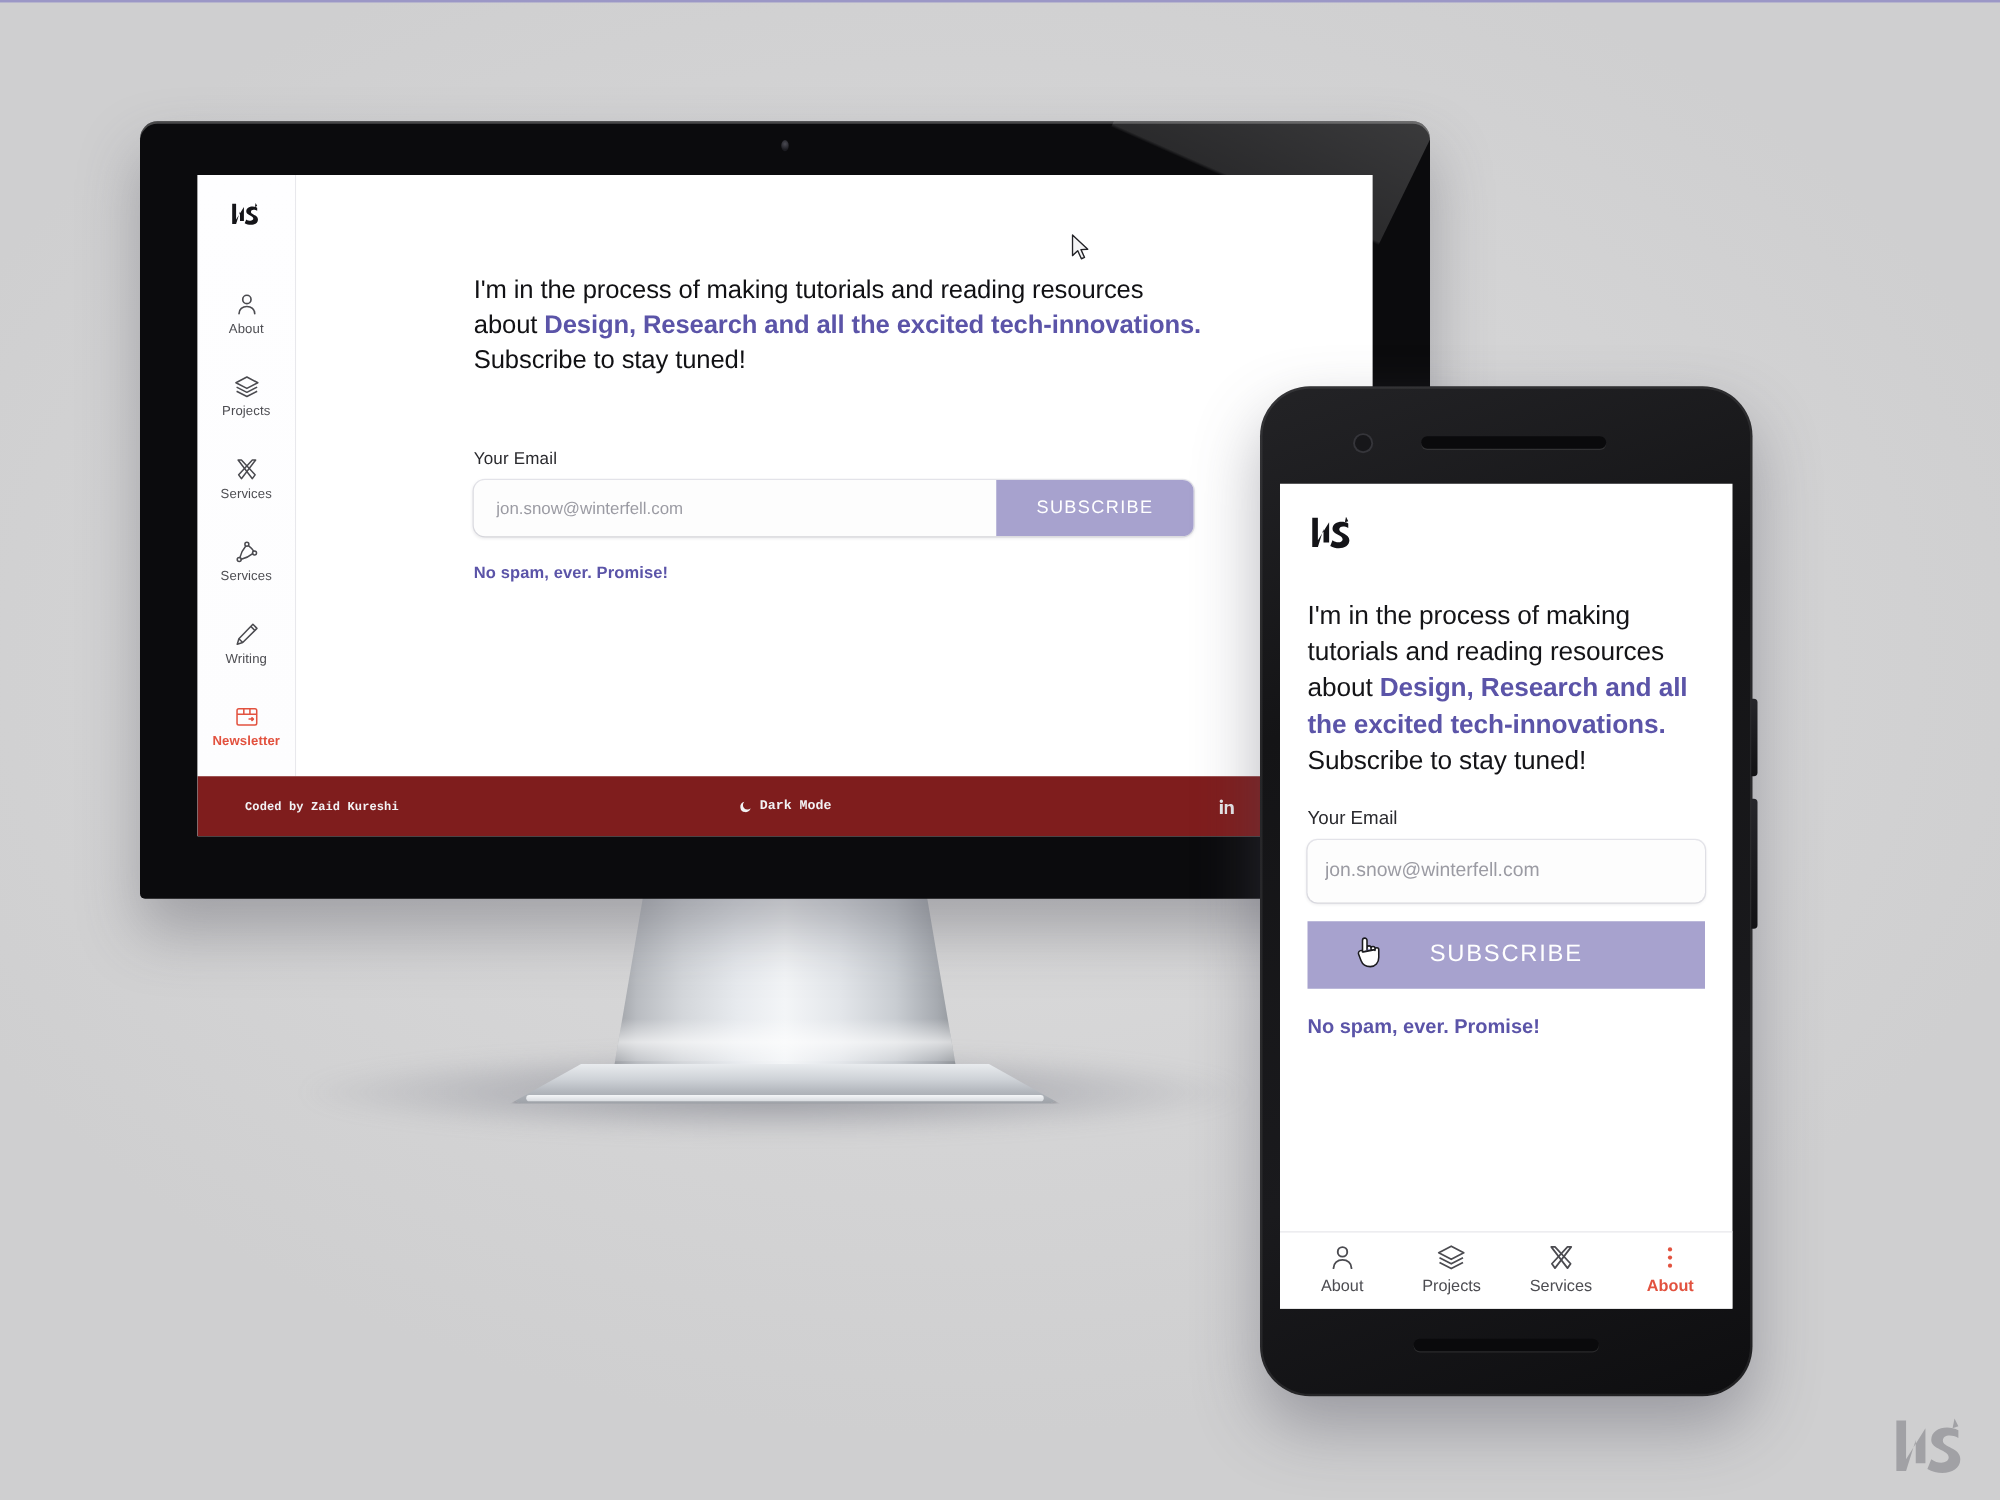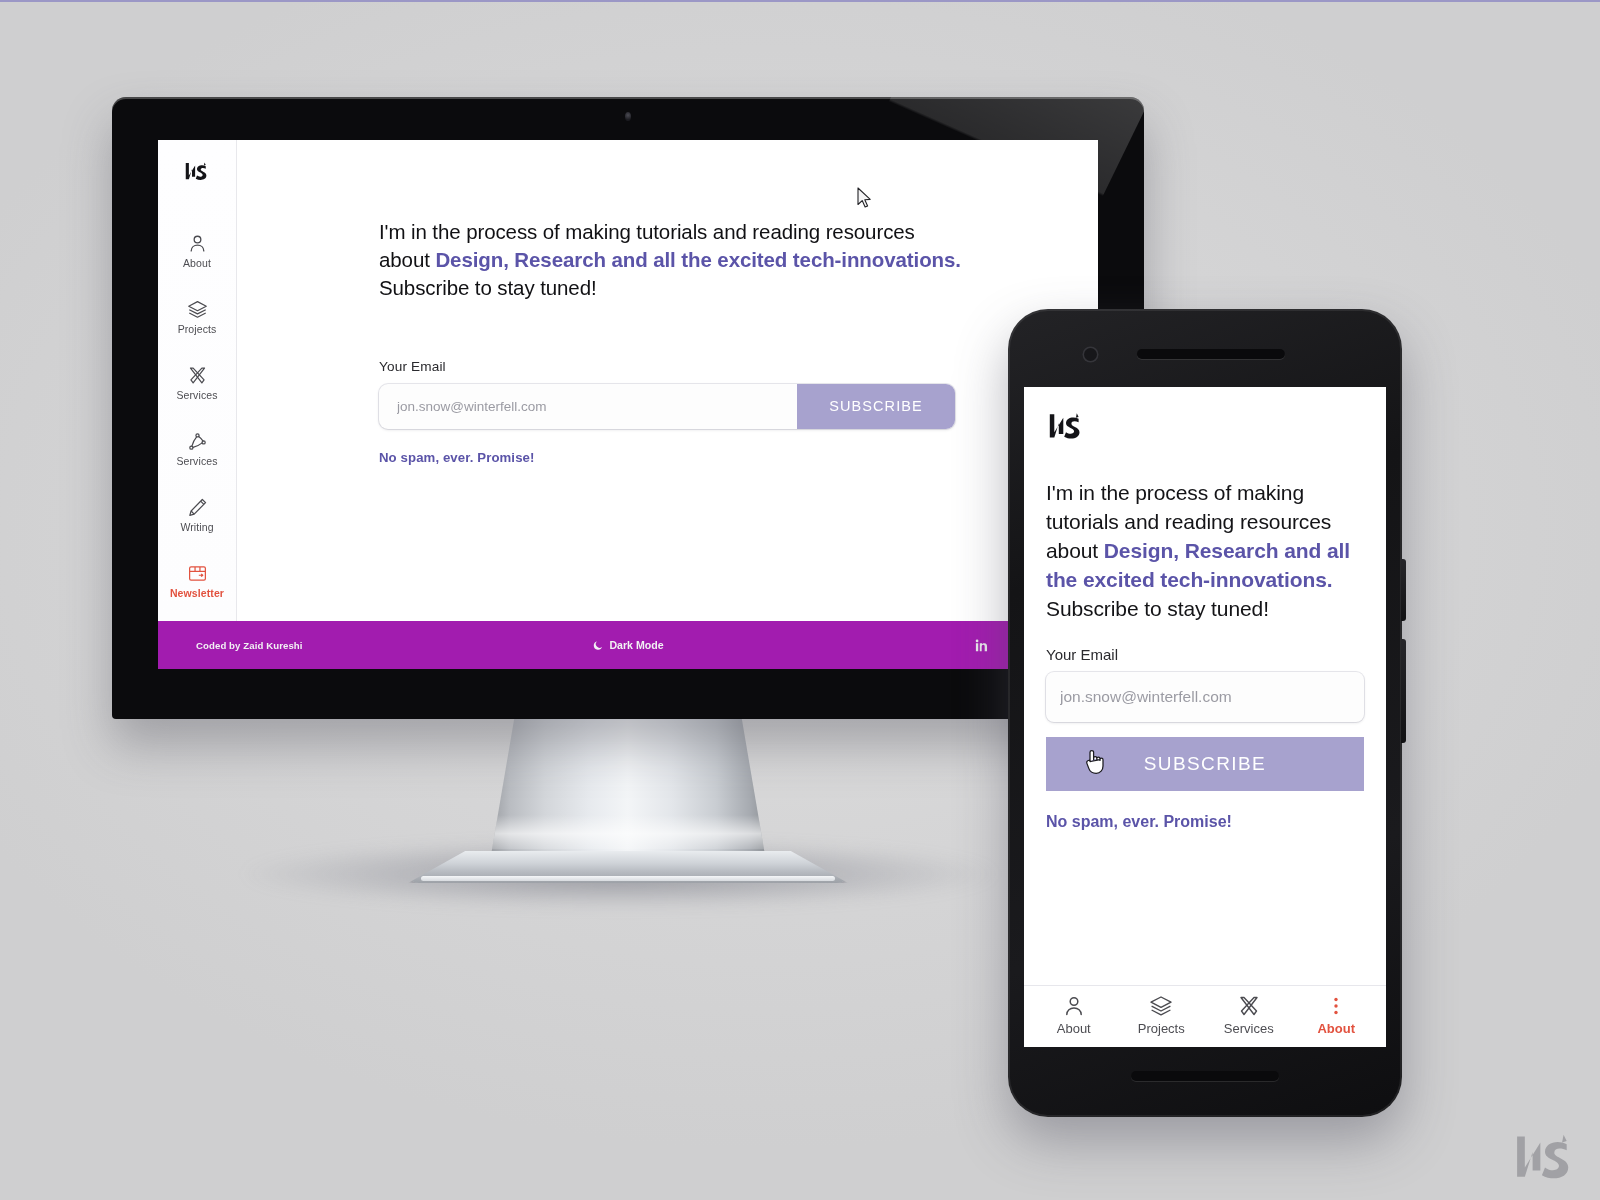--- a/index.html
+++ b/index.html
@@ -166,27 +166,28 @@
     margin-top: 21px;
     font-size: 13.2px;
     color: #5b54a8;
     font-weight: 600;
     letter-spacing: .1px;
   }
 
   
   .footer {
     height: 48px;
-    background: #a21caf;
+    background: #7f1d1d;
     color: #f2f2f4;
     display: flex;
     align-items: center;
     padding: 0 36px 0 38px;
     flex-shrink: 0;
     position: relative;
+    font-family: Liberation Mono, monospace;
   }
   .footer .credit { font-size: 9.6px; font-weight: 700; letter-spacing: .1px; }
   .footer .dark-toggle {
     position: absolute;
     left: 50%;
     transform: translateX(-50%);
     display: flex;
     align-items: flex-end;
     gap: 6px;
     font-size: 10.6px;

